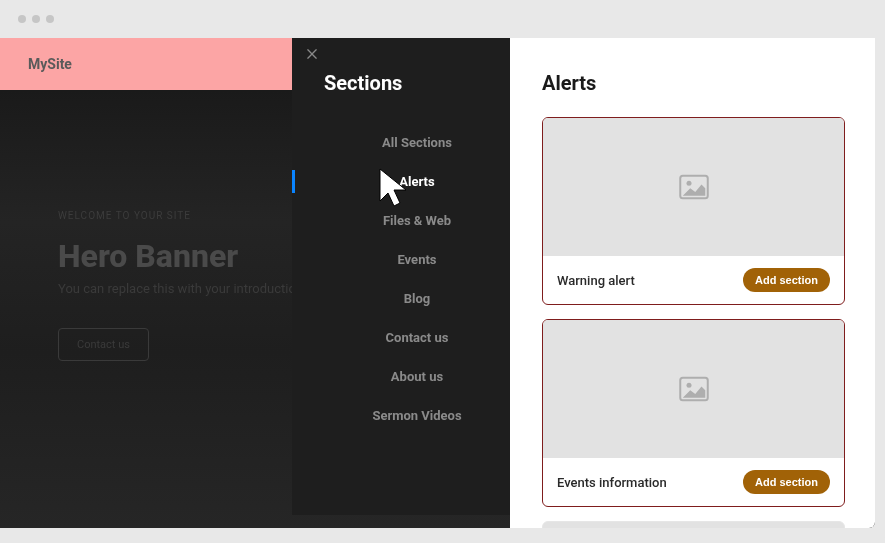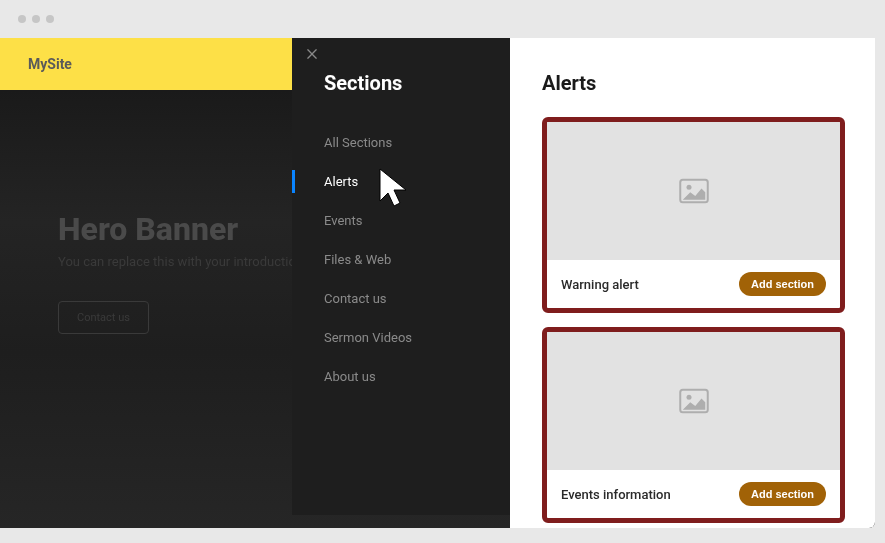--- a/index.html
+++ b/index.html
@@ -31,21 +31,21 @@
       top: 38px; left: 0; right: 10px; bottom: 15px;
       background: #000;
       border-radius: 0 0 6px 0;
       overflow: hidden;
     }
     
     
     .hero-bg {
       position: absolute;
       top: 0; left: 0; width: 510px; bottom: 0;
-      background: #fde047;
+      background: #fca5a5;
     }
     .hero-topbar {
       height: 52px;
       display: flex;
       align-items: center;
       padding: 0 28px;
     }
     .site-name {
       color: #5a5a5a;
       font-weight: 700;
@@ -97,23 +97,24 @@
       padding: 33px 0 0 32px;
       margin-bottom: 28px;
     }
     .section-list {
       list-style: none;
     }
     .section-item {
       padding: 12px 0 12px 32px;
       color: #8a8a8a;
       font-size: 13px;
-      font-weight: 400;
+      font-weight: 700;
       cursor: pointer;
       position: relative;
+      text-align: center;
     }
     .section-item.active {
       color: #fff;
     }
     .section-item.active::before {
       content: "";
       position: absolute;
       left: 0; top: 8px; bottom: 8px;
       width: 3px;
       background: #0a84ff;
@@ -127,21 +128,21 @@
       padding: 33px 30px 0 32px;
       overflow: hidden;
     }
     .right-title {
       font-size: 20px;
       font-weight: 700;
       color: #1a1a1a;
       margin-bottom: 22px;
     }
     .card {
-      border: 5px solid #7f1d1d;
+      border: 1px solid #7f1d1d;
       border-radius: 6px;
       margin-bottom: 14px;
       overflow: hidden;
       background: #fff;
     }
     .card-thumb {
       height: 138px;
       background: #e2e2e2;
       display: flex;
       align-items: center;
@@ -198,42 +199,44 @@
   </div>
 
   <div class="content-area">
 
     <div class="hero-bg">
       <div class="hero-topbar">
         <span class="site-name">MySite</span>
       </div>
       <div class="hero-image">
         <div class="hero-overlay-text">
+          <div class="hero-eyebrow">WELCOME TO YOUR SITE</div>
           <div class="hero-title">Hero Banner</div>
           <div class="hero-sub">You can replace this with your introduction text.</div>
           <div class="hero-btn">Contact us</div>
         </div>
       </div>
     </div>
 
     <div class="sections-panel">
       <div class="close-x">
         <svg viewBox="0 0 12 12" width="10" height="10">
             <path d="M1 1 L11 11 M11 1 L1 11" stroke="#888" stroke-width="1.6" stroke-linecap="round"></path>
           </svg>
       </div>
       <div class="panel-title">Sections</div>
       <ul class="section-list" id="section-list">
           <li class="section-item">All Sections</li>
           <li class="section-item active">Alerts</li>
+          <li class="section-item">Files &amp; Web</li>
           <li class="section-item">Events</li>
-          <li class="section-item">Files &amp; Web</li>
+          <li class="section-item">Blog</li>
           <li class="section-item">Contact us</li>
+          <li class="section-item">About us</li>
           <li class="section-item">Sermon Videos</li>
-          <li class="section-item">About us</li>
         </ul>
     </div>
 
     <div class="right-panel">
       <div class="right-title">Alerts</div>
       <div id="cards">
           <div class="card">
             <div class="card-thumb">
               <svg class="thumb-icon" viewBox="0 0 24 20">
                 <rect x="1" y="1" width="22" height="18" rx="2" fill="none" stroke="#aeaeae" stroke-width="1.6"></rect>

